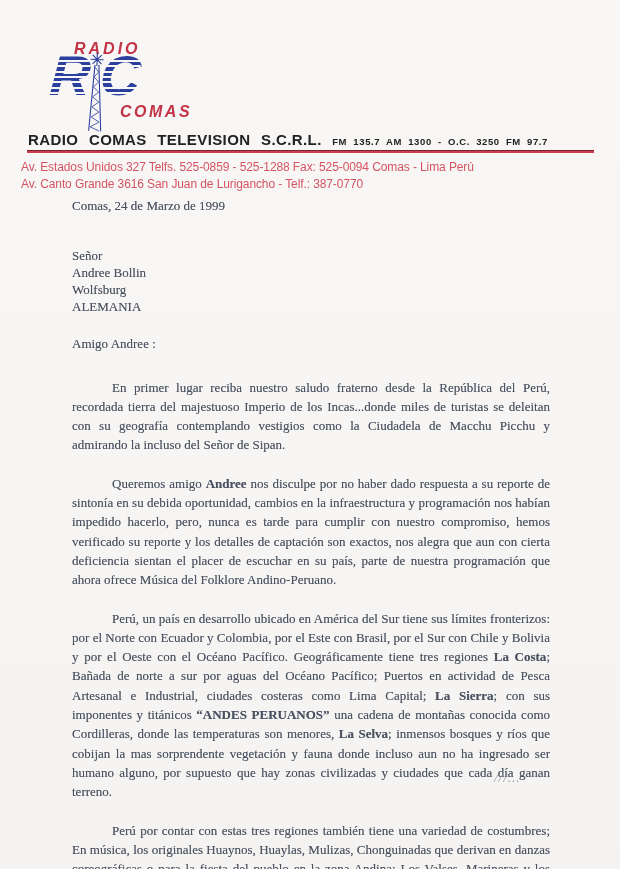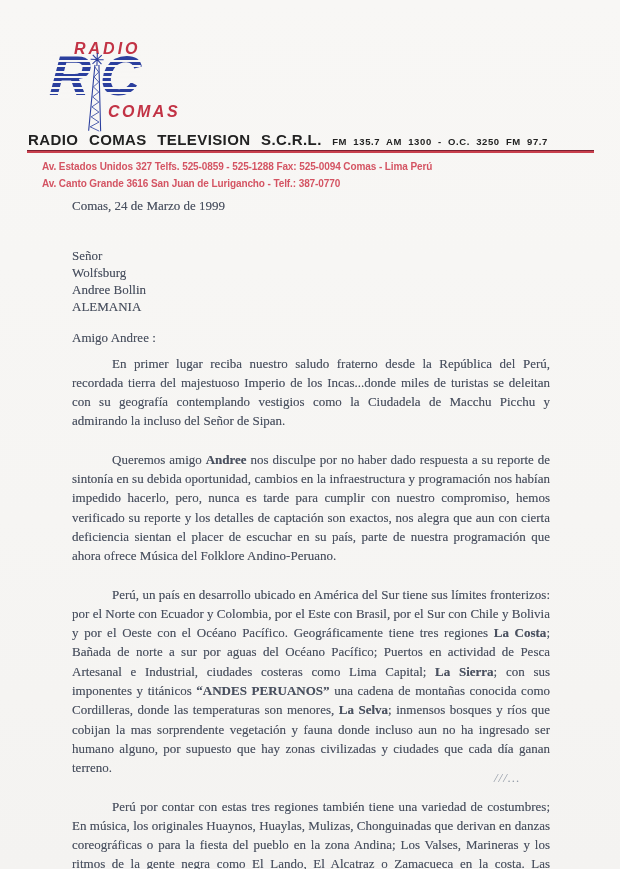--- a/index.html
+++ b/index.html
@@ -36,21 +36,21 @@
     transform:skewX(-4deg);
   }
   .striped-letter::after {
     content:""; position:absolute; inset:0;
     background:repeating-linear-gradient(180deg,
       transparent 0 3.4px, #f7f6f4 3.4px 5.4px);
     pointer-events:none;
   }
   .antenna-wrap { width:26px; height:82px; margin:0 -9px 0 -7px; position:relative; z-index:2; }
   .logo-comas {
-    position:absolute; top:63px; left:58px;
+    position:absolute; top:63px; left:70px;
     font-family:"Liberation Sans", sans-serif;
     font-style:italic; font-weight:700;
     font-size:16px; letter-spacing:2.5px;
     color:#c23345;
     text-align:right;
   }
 
   
   .org-line {
     position:absolute; left:28px; top:131px; width:570px;
@@ -63,37 +63,37 @@
   }
   .org-freq {
     font-weight:700; font-size:9.5px; letter-spacing:.6px; word-spacing:3px;
     margin-left:6px;
   }
   .header-rule {
     position:absolute; left:27px; top:150px; width:567px; height:3px;
     background:linear-gradient(180deg,#7e2030 0 1px,#c9404d 1px 3px);
   }
   .address-block {
-    position:absolute; left:42px; top:159px;
+    position:absolute; left:21px; top:159px;
     font-family:"Liberation Sans", sans-serif;
-    font-weight:700; font-size:10px; line-height:16.5px;
+    font-weight:400; font-size:12px; line-height:16.5px;
     letter-spacing:-.1px;
     color:#d45463;
   }
 
   
   .letter-body {
     position:absolute; left:72px; top:196px; width:478px;
     font-size:13px; line-height:19.3px;
     color:#4a5160;
     text-shadow:0 0 .5px rgba(74,81,96,.5);
   }
   .date-line { margin-bottom:32px; }
-  .recipient { margin-bottom:13px; line-height:17px; }
-  .salutation { margin-bottom:6px; }
+  .recipient { margin-bottom:19px; line-height:17px; }
+  .salutation { margin-bottom:24px; }
   .letter-body p {
     text-align:justify;
     text-indent:40px;
     margin-bottom:19px;
   }
   .letter-body .b { font-weight:700;margin-top:8px; }
 
   .continuation {
     position:absolute; left:494px; top:770px;
     font-style:italic; font-size:13px; letter-spacing:1px;
@@ -135,22 +135,22 @@
   <div class="address-block">
     <div>Av. Estados Unidos 327  Telfs. 525-0859 - 525-1288 Fax: 525-0094 Comas - Lima Perú</div>
     <div>Av. Canto Grande 3616 San Juan de Lurigancho - Telf.: 387-0770</div>
   </div>
 
   <div class="letter-body">
     <div class="date-line">Comas, 24 de Marzo de 1999</div>
 
     <div class="recipient">
       <div>Señor</div>
+      <div>Andree Bollin</div>
       <div>Wolfsburg</div>
-      <div>Andree Bollin</div>
       <div>ALEMANIA</div>
     </div>
 
     <div class="salutation">Amigo Andree :</div>
 
     <p><span>En primer lugar reciba nuestro saludo fraterno desde la República del Perú, recordada tierra del majestuoso Imperio de los Incas...donde miles de turistas se deleitan con su geografía contemplando vestigios como la Ciudadela de Macchu Picchu y admirando la incluso del Señor de Sipan.</span></p>
     <p><span>Queremos amigo </span><span class="b">Andree</span><span> nos disculpe por no haber dado respuesta a su reporte de sintonía en su debida oportunidad, cambios en la infraestructura y programación nos habían impedido hacerlo, pero, nunca es tarde para cumplir con nuestro compromiso, hemos verificado su reporte y los detalles de captación son exactos, nos alegra que aun con cierta deficiencia sientan el placer de escuchar en su país, parte de nuestra programación que ahora ofrece Música del Folklore Andino-Peruano.</span></p>
     <p><span>Perú, un país en desarrollo ubicado en América del Sur tiene sus límites fronterizos: por el Norte con Ecuador y Colombia, por el Este con Brasil, por el Sur con Chile y Bolivia y por el Oeste con el Océano Pacífico. Geográficamente tiene tres regiones </span><span class="b">La Costa</span><span>; Bañada de norte a sur por aguas del Océano Pacífico; Puertos en actividad de Pesca Artesanal e Industrial, ciudades costeras como Lima Capital; </span><span class="b">La Sierra</span><span>; con sus imponentes y titánicos </span><span class="b">“ANDES PERUANOS”</span><span> una cadena de montañas conocida como Cordilleras, donde las temperaturas son menores, </span><span class="b">La Selva</span><span>; inmensos bosques  y ríos que cobijan la mas sorprendente vegetación y fauna donde incluso aun no ha ingresado ser humano alguno, por supuesto que hay zonas civilizadas y ciudades que cada día ganan terreno.</span></p>
     <p><span>Perú por contar con estas tres regiones también tiene una variedad de costumbres; En música, los originales Huaynos, Huaylas, Mulizas, Chonguinadas que derivan en danzas coreográficas o para la fiesta del pueblo en la zona Andina; Los Valses, Marineras y los ritmos de la gente negra como El Lando, El Alcatraz o Zamacueca en la costa. Las Pandillas y Chumaichadas en la selva.</span></p>
   </div>

